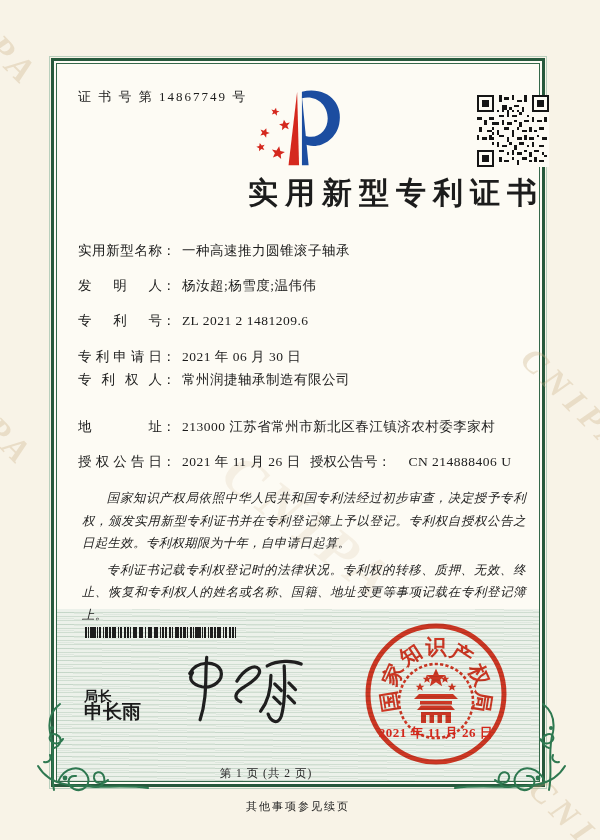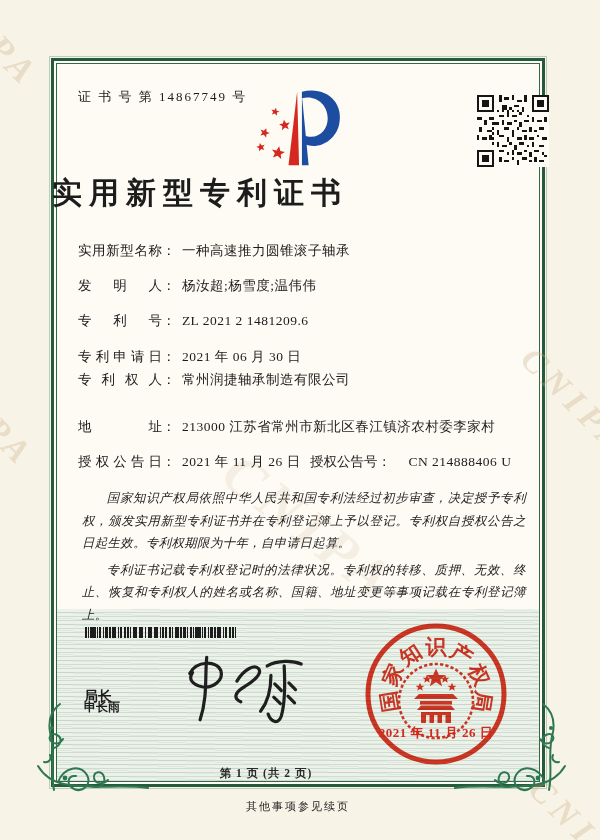--- a/index.html
+++ b/index.html
@@ -36,21 +36,21 @@
   .wm-l {left:-54px; top:352px; font-size:34px;}
   .wm-r {left:540px; top:340px; font-size:34px;}
   .wm-c {left:250px; top:440px; font-size:56px; color:rgba(205,180,140,.16); transform:rotate(38deg);}
   .wm-br{left:548px; top:770px; font-size:34px;}
   
   .cert-no{position:absolute; left:78px; top:88px; z-index:2; font-size:13px; letter-spacing:2px;}
   .logo{position:absolute; left:250px; top:84px; z-index:2;}
   .qr{position:absolute; left:477px; top:95px; z-index:2;}
   .title{
     position:absolute; left:52px; top:173px; width:492px; z-index:2;
-    text-align:left; font-size:30px; font-weight:bold; letter-spacing:7px;
+    text-align:right; font-size:30px; font-weight:bold; letter-spacing:7px;
   }
   
   .row{position:absolute; left:78px; width:452px; z-index:2; font-size:13.5px; white-space:nowrap;}
   .flabel{display:inline-block; width:84px; text-align:justify; text-align-last:justify; vertical-align:top;}
   .fvalue{margin-left:3px; letter-spacing:.5px;}
   .pair2{position:absolute; left:232px; top:0;}
   .pair2 .fvalue{margin-left:14px;}
   
   .paras{position:absolute; left:78px; top:483px; width:452px; z-index:2;
     font-size:12.4px; font-style:italic; line-height:1.82; letter-spacing:.4px;}
@@ -59,27 +59,27 @@
   .barcode{
     position:absolute; left:85px; top:627px; width:153px; height:11px; z-index:3;
     background-image:
       repeating-linear-gradient(90deg,#1d1d1d 0 1px, rgba(0,0,0,0) 1px 3px),
       repeating-linear-gradient(90deg,#1d1d1d 0 2px, rgba(0,0,0,0) 2px 7px),
       repeating-linear-gradient(90deg,#1d1d1d 0 1px, rgba(0,0,0,0) 1px 5px);
   }
   .sig-title{position:absolute; left:84px; top:671px; z-index:3;
     font-family:"Liberation Sans","DejaVu Sans",sans-serif; font-size:14px; font-weight:600;margin-top:17px;}
   .sig-name{position:absolute; left:84px; top:699px; z-index:3;
-    font-family:Liberation Serif, serif; font-size:12px; font-weight:600;}
+    font-family:Liberation Serif, serif; font-size:19px; font-weight:600;}
   .signature{position:absolute; left:172px; top:648px; z-index:4;}
   .seal{position:absolute; left:363px; top:621px; z-index:3; mix-blend-mode:multiply;}
   .seal-date{position:absolute; left:370px; top:724px; width:132px; z-index:4;
     text-align:center; color:#d3281c; font-size:13px; font-weight:bold; letter-spacing:.5px; white-space:nowrap;}
   .page-num{position:absolute; left:52px; top:766px; width:428px; z-index:3;
-    text-align:center; font-size:11.5px; letter-spacing:1px; color:#2a2a2a;font-weight:bold;}
+    text-align:center; font-size:11.5px; letter-spacing:1px; color:#2a2a2a;}
   .note{position:absolute; left:0; top:799px; width:596px; z-index:2;
     text-align:center; font-size:11px; letter-spacing:2px;}
   
   .fl{position:absolute; z-index:2;}
   .fl-left{left:30px; top:700px;}
   .fl-right{left:448px; top:700px; transform:scaleX(-1);}
 </style>
 </head>
 <body>
 

